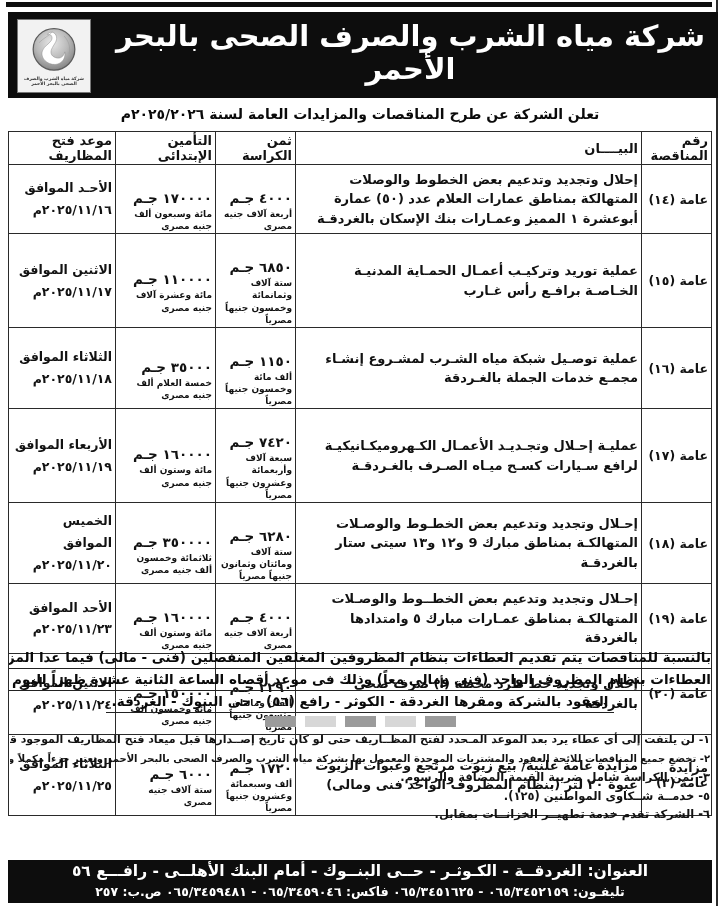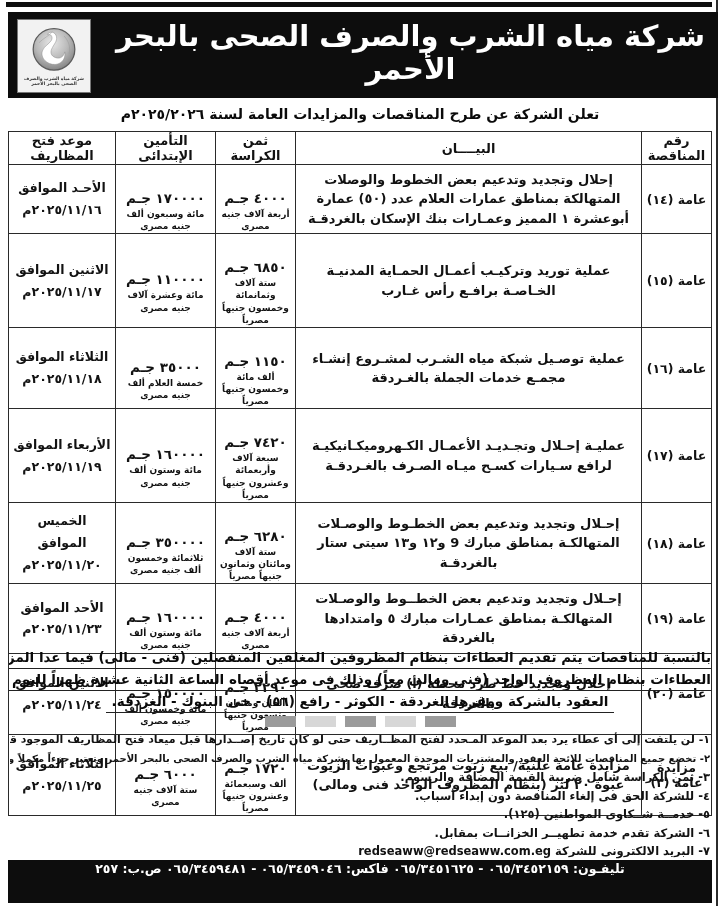--- a/index.html
+++ b/index.html
@@ -31,21 +31,21 @@
     position:absolute;top:101px;right:8px;left:8px;height:26px;
     text-align:center;font-size:14px;line-height:26px;color:#0a0a0a;
   }
 
   
   .tenders{
     position:absolute;top:131px;right:8px;left:9px;
     border-collapse:collapse;table-layout:fixed;width:703px;
   }
   .tenders td,.tenders th{
-    border:1.6px solid #2a2a2a;text-align:center;vertical-align:middle;padding:1px 3px;
+    border:1.6px solid #2a2a2a;text-align:right;vertical-align:middle;padding:1px 3px;
     overflow:hidden;
   }
   .tenders th{font-size:13px;height:27px;}
   .tenders tr:nth-child(2) td{height:64px;}
   .tenders tr:nth-child(3) td{height:62px;}
   .tenders tr:nth-child(4) td{height:62px;}
   .tenders tr:nth-child(5) td{height:64px;}
   .tenders tr:nth-child(6) td{height:66px;}
   .tenders tr:nth-child(7) td{height:60px;}
   .tenders tr:nth-child(8) td{height:52px;}
@@ -278,21 +278,20 @@
 </div>
 
 <div class="sep-blocks">
   <i></i><i></i><i></i><i></i><i></i>
 </div>
 
 <ul class="notes">
   <li>١- لن يلتفت إلى أى عطاء يرد بعد الموعد المـحدد لفتح المظــاريف حتى لو كان تاريخ إصــدارها قبل ميعاد فتح المظاريف الموجود قرين كل مناقصة.</li>
   <li>٢- تخضع جميع المناقصات للائحة العقود والمشتريات الموحدة المعمول بها بشركة مياه الشرب والصرف الصحى بالبحر الأحمر وتعتبر جزءاً مكملاً ومتمماً لشروط هذا الإعلان.</li>
   <li>٣- ثمن الكراسة شامل ضريبة القيمة المضافة والرسوم.</li>
-  <li>٤- للشركة الحق فى إلغاء المناقصة دون إبداء أسباب.</li>
   <li>٥- خدمــة شــكاوى المواطنين (١٢٥).</li>
   <li>٦- الشركة تقدم خدمة تطهيــر الخزانــات بمقابل.</li>
-  <li>٧- البريد الالكترونى للشركة redseaww@redseaww.com.eg</li>
 </ul>
 
 <div class="footer-band">
+  <div class="footer-address">العنوان: الغردقــة - الكـوثـر - حــى البنــوك - أمام البنك الأهلــى - رافـــع ٥٦</div>
   <div class="footer-phones">تليفـون: ٠٦٥/٣٤٥٢١٥٩ - ٠٦٥/٣٤٥١٦٢٥ فاكس: ٠٦٥/٣٤٥٩٠٤٦ - ٠٦٥/٣٤٥٩٤٨١ ص.ب: ٢٥٧</div>
 </div>
 
 </body></html>

